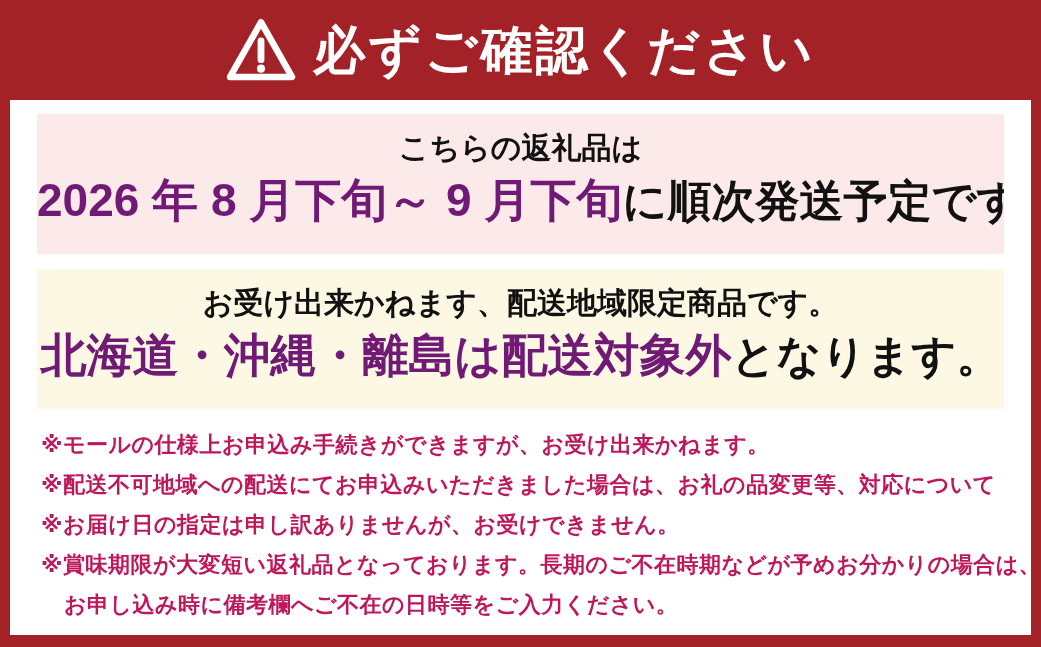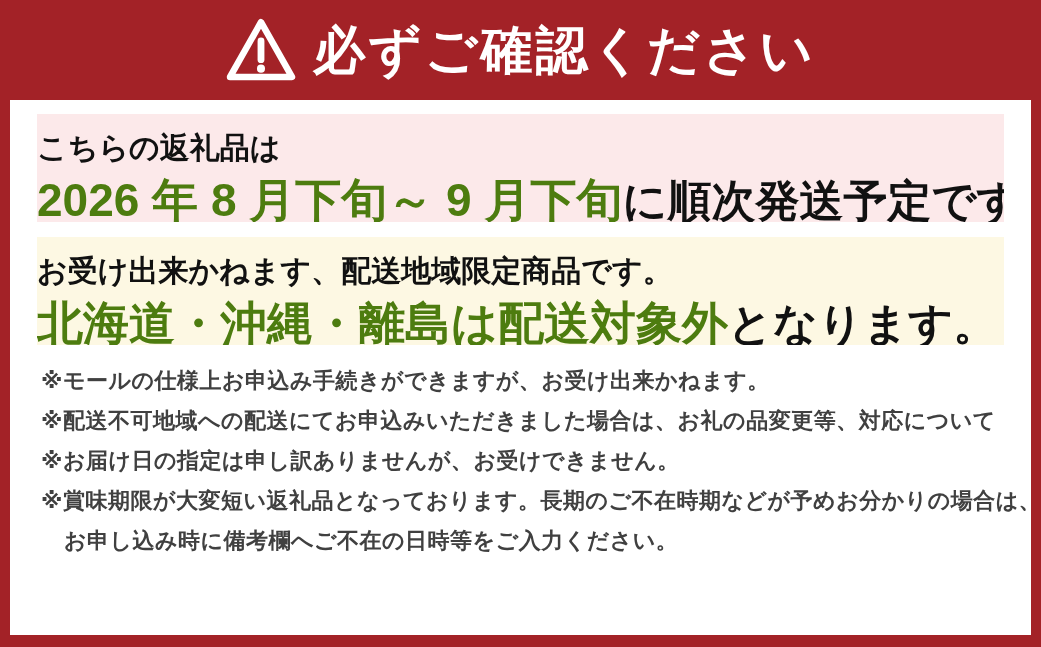--- a/index.html
+++ b/index.html
@@ -46,21 +46,22 @@
     left: 10px;
     right: 10px;
     top: 100px;
     bottom: 12px;
     background: #ffffff;
   }
 
   
   .box {
     margin: 15px 27px;
-    height: 108px;
+    height: 140px;
+    text-align: center;
     overflow: hidden;
   }
   .box-pink {
     margin-top: 14px;
     background: #fce9ea;
   }
   .box-cream {
     margin-top: 12px;
     background: #fdf8e3;
   }
@@ -71,36 +72,36 @@
     color: #111111;
     line-height: 1.2;
     white-space: nowrap;
   }
   .box .main-line {
     margin-top: 8px;
     white-space: nowrap;
     line-height: 1.15;
   }
   .box .highlight {
-    color: #4d7c0f;
+    color: #701a75;
     font-weight: bold;
     font-size: 46px;
     vertical-align: baseline;
   }
   .box .suffix {
     color: #111111;
     font-weight: bold;
     font-size: 44px;
     vertical-align: baseline;
   }
 
   
   .notes {
     margin: 16px 27px 0 31px;
-    color: #404040;
+    color: #be185d;
   }
   .note-line {
     font-size: 22px;
     font-weight: bold;
     line-height: 40px;
     white-space: nowrap;
     letter-spacing: 0.5px;
   }
   .note-line.indent {
     padding-left: 23px;

